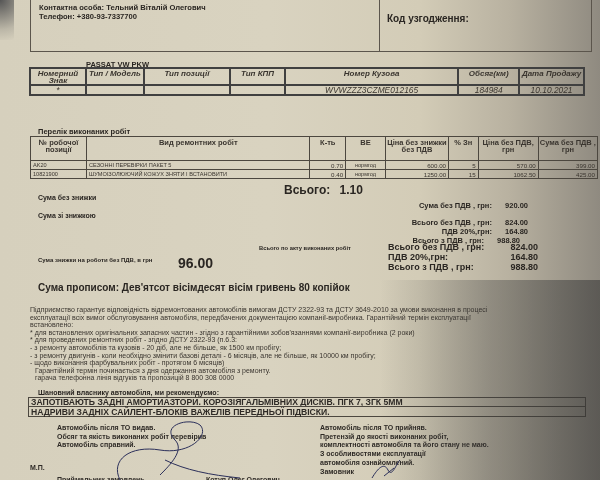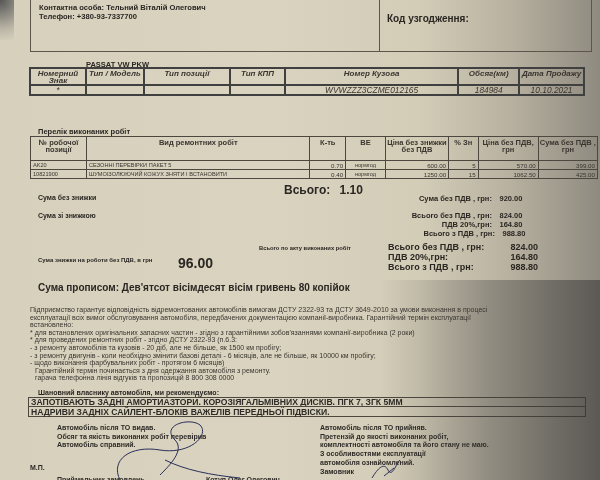--- a/index.html
+++ b/index.html
@@ -38,21 +38,21 @@
   .veh td { height: 10px; font-weight: normal; font-size: 8.4px; }
   .works-title { position: absolute; left: 38px; top: 127px; font-size: 7.5px; font-weight: bold; }
   .works th, .works td { border: 1px solid #4c473f; color: #3a352f; }
   .works th { font-size: 7.5px; font-weight: bold; text-align: center; line-height: 7px; vertical-align: top; padding-top: 2px; height: 24px; }
   .works td { font-size: 5.6px; height: 9px; padding: 0 2px; }
   .works td.num { text-align: right; font-size: 6.2px; }
   .works td.unit { text-align: center; font-size: 5.5px; }
   .total-kt { position: absolute; left: 284px; top: 183px; font-size: 12px; font-weight: bold; }
   .lbl { position: absolute; font-size: 7px; font-weight: bold; }
   .sumrow { position: absolute; font-size: 7.5px; font-weight: bold; text-align: right; }
-  .sumrow span.v { display: inline-block; width: 34px; text-align: center; }
+  .sumrow span.v { display: inline-block; width: 34px; text-align: right; margin-top: 7px; }
   .big { font-size: 9px; line-height: 10px; }
   .bigtxt { font-size: 14px; }
   .warranty { position: absolute; left: 30px; top: 306px; font-size: 7px; line-height: 7.6px; width: 540px; color: #3a352f; }
   .warranty .ind { padding-left: 5px; }
   .recom-title { position: absolute; left: 38px; top: 389px; font-size: 7px; font-weight: bold; }
   .recom-box { position: absolute; left: 28px; top: 397px; width: 558px; height: 20px; border: 1px solid #4c473f; }
   .recom-line { position: absolute; left: 2px; font-size: 8.6px; font-weight: bold; white-space: nowrap; color: #2e2a26; }
   .recom-sep { position: absolute; left: 0; right: 0; top: 8px; border-top: 1px solid #4c473f; }
   .sig-block { position: absolute; font-size: 7px; font-weight: bold; line-height: 8.7px; color: #2e2a26; }
   .signature { position: absolute; left: 90px; top: 420px; width: 160px; height: 60px; }
@@ -163,21 +163,21 @@
     <span class="v">920.00</span>
   </div>
   <div class="sumrow" style="right:72px; top:211px;">
     <span>Всього без ПДВ , грн:</span>
     <span class="v">824.00</span>
   </div>
   <div class="sumrow" style="right:72px; top:220px;">
     <span>ПДВ 20%,грн:</span>
     <span class="v">164.80</span>
   </div>
-  <div class="sumrow" style="right:69px; top:229px;">
+  <div class="sumrow" style="right:80px; top:229px;">
     <span>Всього з ПДВ , грн:</span>
     <span class="v">988.80</span>
   </div>
 
   <div class="lbl" style="left:259px; top:245px; font-size:5.8px;">Всього по акту виконаних робіт</div>
   <div class="lbl" style="left:38px; top:257px; font-size:6px;">Сума знижки на роботи без ПДВ, в грн</div>
   <div class="lbl bigtxt" style="left:178px; top:255px;">96.00</div>
 
   <div class="sumrow big" style="left:388px; top:242px; text-align:left; width:150px;">
     <div style="display:flex; justify-content:space-between;">

